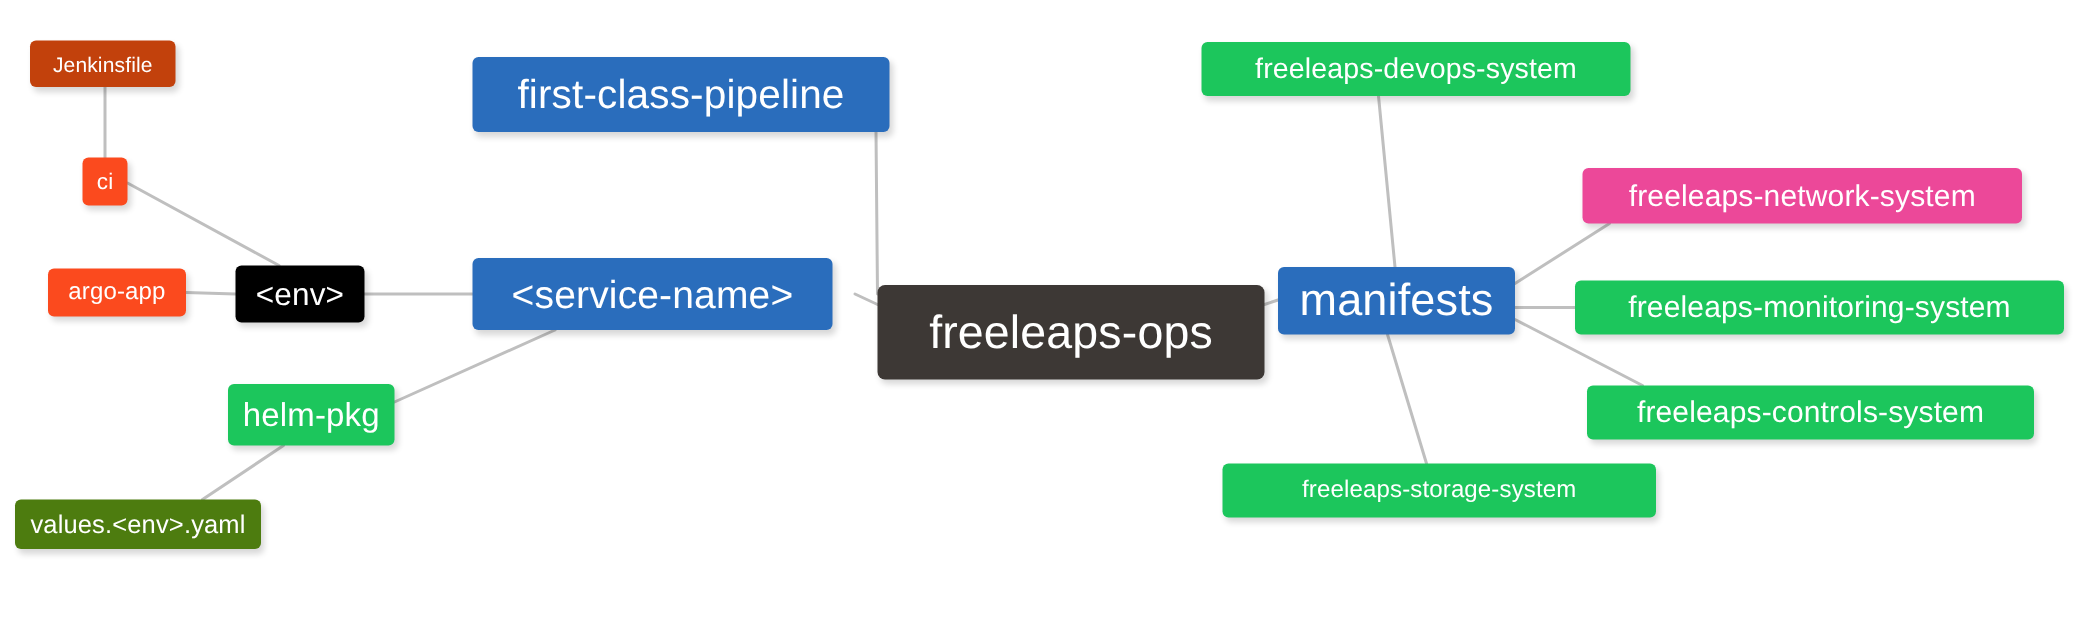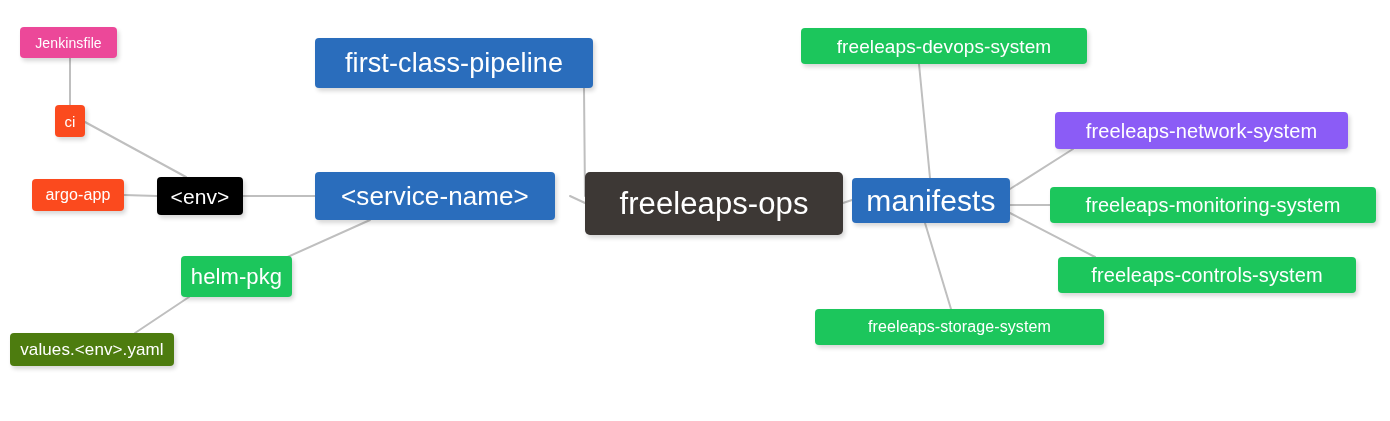--- a/index.html
+++ b/index.html
@@ -60,29 +60,29 @@
       <line x1="370" y1="220" x2="263" y2="268" stroke="#bfbfbf" stroke-width="2" stroke-linecap="round"></line>
       <line x1="189" y1="297" x2="135" y2="333" stroke="#bfbfbf" stroke-width="2" stroke-linecap="round"></line>
       <line x1="843" y1="203" x2="852" y2="200" stroke="#bfbfbf" stroke-width="2" stroke-linecap="round"></line>
       <line x1="930" y1="178" x2="919" y2="64" stroke="#bfbfbf" stroke-width="2" stroke-linecap="round"></line>
       <line x1="1010" y1="189" x2="1073" y2="149" stroke="#bfbfbf" stroke-width="2" stroke-linecap="round"></line>
       <line x1="1010" y1="205" x2="1050" y2="205" stroke="#bfbfbf" stroke-width="2" stroke-linecap="round"></line>
       <line x1="1010" y1="213" x2="1095" y2="257" stroke="#bfbfbf" stroke-width="2" stroke-linecap="round"></line>
       <line x1="925" y1="223" x2="951" y2="309" stroke="#bfbfbf" stroke-width="2" stroke-linecap="round"></line>
     </svg>
   <div id="nodes-layer">
-      <div class="node root" style="left: 585px; top: 172px; width: 258px; height: 63px; background: rgb(61, 56, 53); color: rgb(255, 255, 255); font-size: 31px;">freeleaps-ops</div>
+      <div class="node root" style="left: 585px; top: 190px; width: 258px; height: 63px; background: rgb(61, 56, 53); color: rgb(255, 255, 255); font-size: 31px;">freeleaps-ops</div>
       <div class="node" style="left: 315px; top: 38px; width: 278px; height: 50px; background: rgb(42, 109, 188); color: rgb(255, 255, 255); font-size: 27px;">first-class-pipeline</div>
       <div class="node" style="left: 315px; top: 172px; width: 240px; height: 48px; background: rgb(42, 109, 188); color: rgb(255, 255, 255); font-size: 26px;">&lt;service-name&gt;</div>
       <div class="node" style="left: 157px; top: 177px; width: 86px; height: 38px; background: #000000; color: rgb(255, 255, 255); font-size: 21px;">&lt;env&gt;</div>
       <div class="node" style="left: 55px; top: 105px; width: 30px; height: 32px; background: rgb(251, 74, 30); color: rgb(255, 255, 255); font-size: 15px;">ci</div>
-      <div class="node" style="left: 20px; top: 27px; width: 97px; height: 31px; background: #ec4899; color: rgb(255, 255, 255); font-size: 14px;">Jenkinsfile</div>
+      <div class="node" style="left: 20px; top: 27px; width: 97px; height: 31px; background: #c2410c; color: rgb(255, 255, 255); font-size: 14px;">Jenkinsfile</div>
       <div class="node" style="left: 32px; top: 179px; width: 92px; height: 32px; background: rgb(251, 74, 30); color: rgb(255, 255, 255); font-size: 16px;">argo-app</div>
-      <div class="node" style="left: 152px; top: 256px; width: 111px; height: 41px; background: rgb(28, 198, 92); color: rgb(255, 255, 255); font-size: 22px; margin-left: 29px;">helm-pkg</div>
+      <div class="node" style="left: 152px; top: 256px; width: 111px; height: 41px; background: rgb(28, 198, 92); color: rgb(255, 255, 255); font-size: 22px;">helm-pkg</div>
       <div class="node" style="left: 10px; top: 333px; width: 164px; height: 33px; background: #4d7c0f; color: rgb(255, 255, 255); font-size: 17px;">values.&lt;env&gt;.yaml</div>
       <div class="node" style="left: 852px; top: 178px; width: 158px; height: 45px; background: rgb(42, 109, 188); color: rgb(255, 255, 255); font-size: 30px;">manifests</div>
       <div class="node" style="left: 801px; top: 28px; width: 286px; height: 36px; background: rgb(28, 198, 92); color: rgb(255, 255, 255); font-size: 19px;">freeleaps-devops-system</div>
-      <div class="node" style="left: 1055px; top: 112px; width: 293px; height: 37px; background: #8b5cf6; color: rgb(255, 255, 255); font-size: 20px;">freeleaps-network-system</div>
+      <div class="node" style="left: 1055px; top: 112px; width: 293px; height: 37px; background: #ec4899; color: rgb(255, 255, 255); font-size: 20px;">freeleaps-network-system</div>
       <div class="node" style="left: 1050px; top: 187px; width: 326px; height: 36px; background: rgb(28, 198, 92); color: rgb(255, 255, 255); font-size: 20px;">freeleaps-monitoring-system</div>
       <div class="node" style="left: 1058px; top: 257px; width: 298px; height: 36px; background: rgb(28, 198, 92); color: rgb(255, 255, 255); font-size: 20px;">freeleaps-controls-system</div>
       <div class="node" style="left: 815px; top: 309px; width: 289px; height: 36px; background: rgb(28, 198, 92); color: rgb(255, 255, 255); font-size: 16px; text-align: right;">freeleaps-storage-system</div>
     </div>
 </div>
 
 </body></html>

